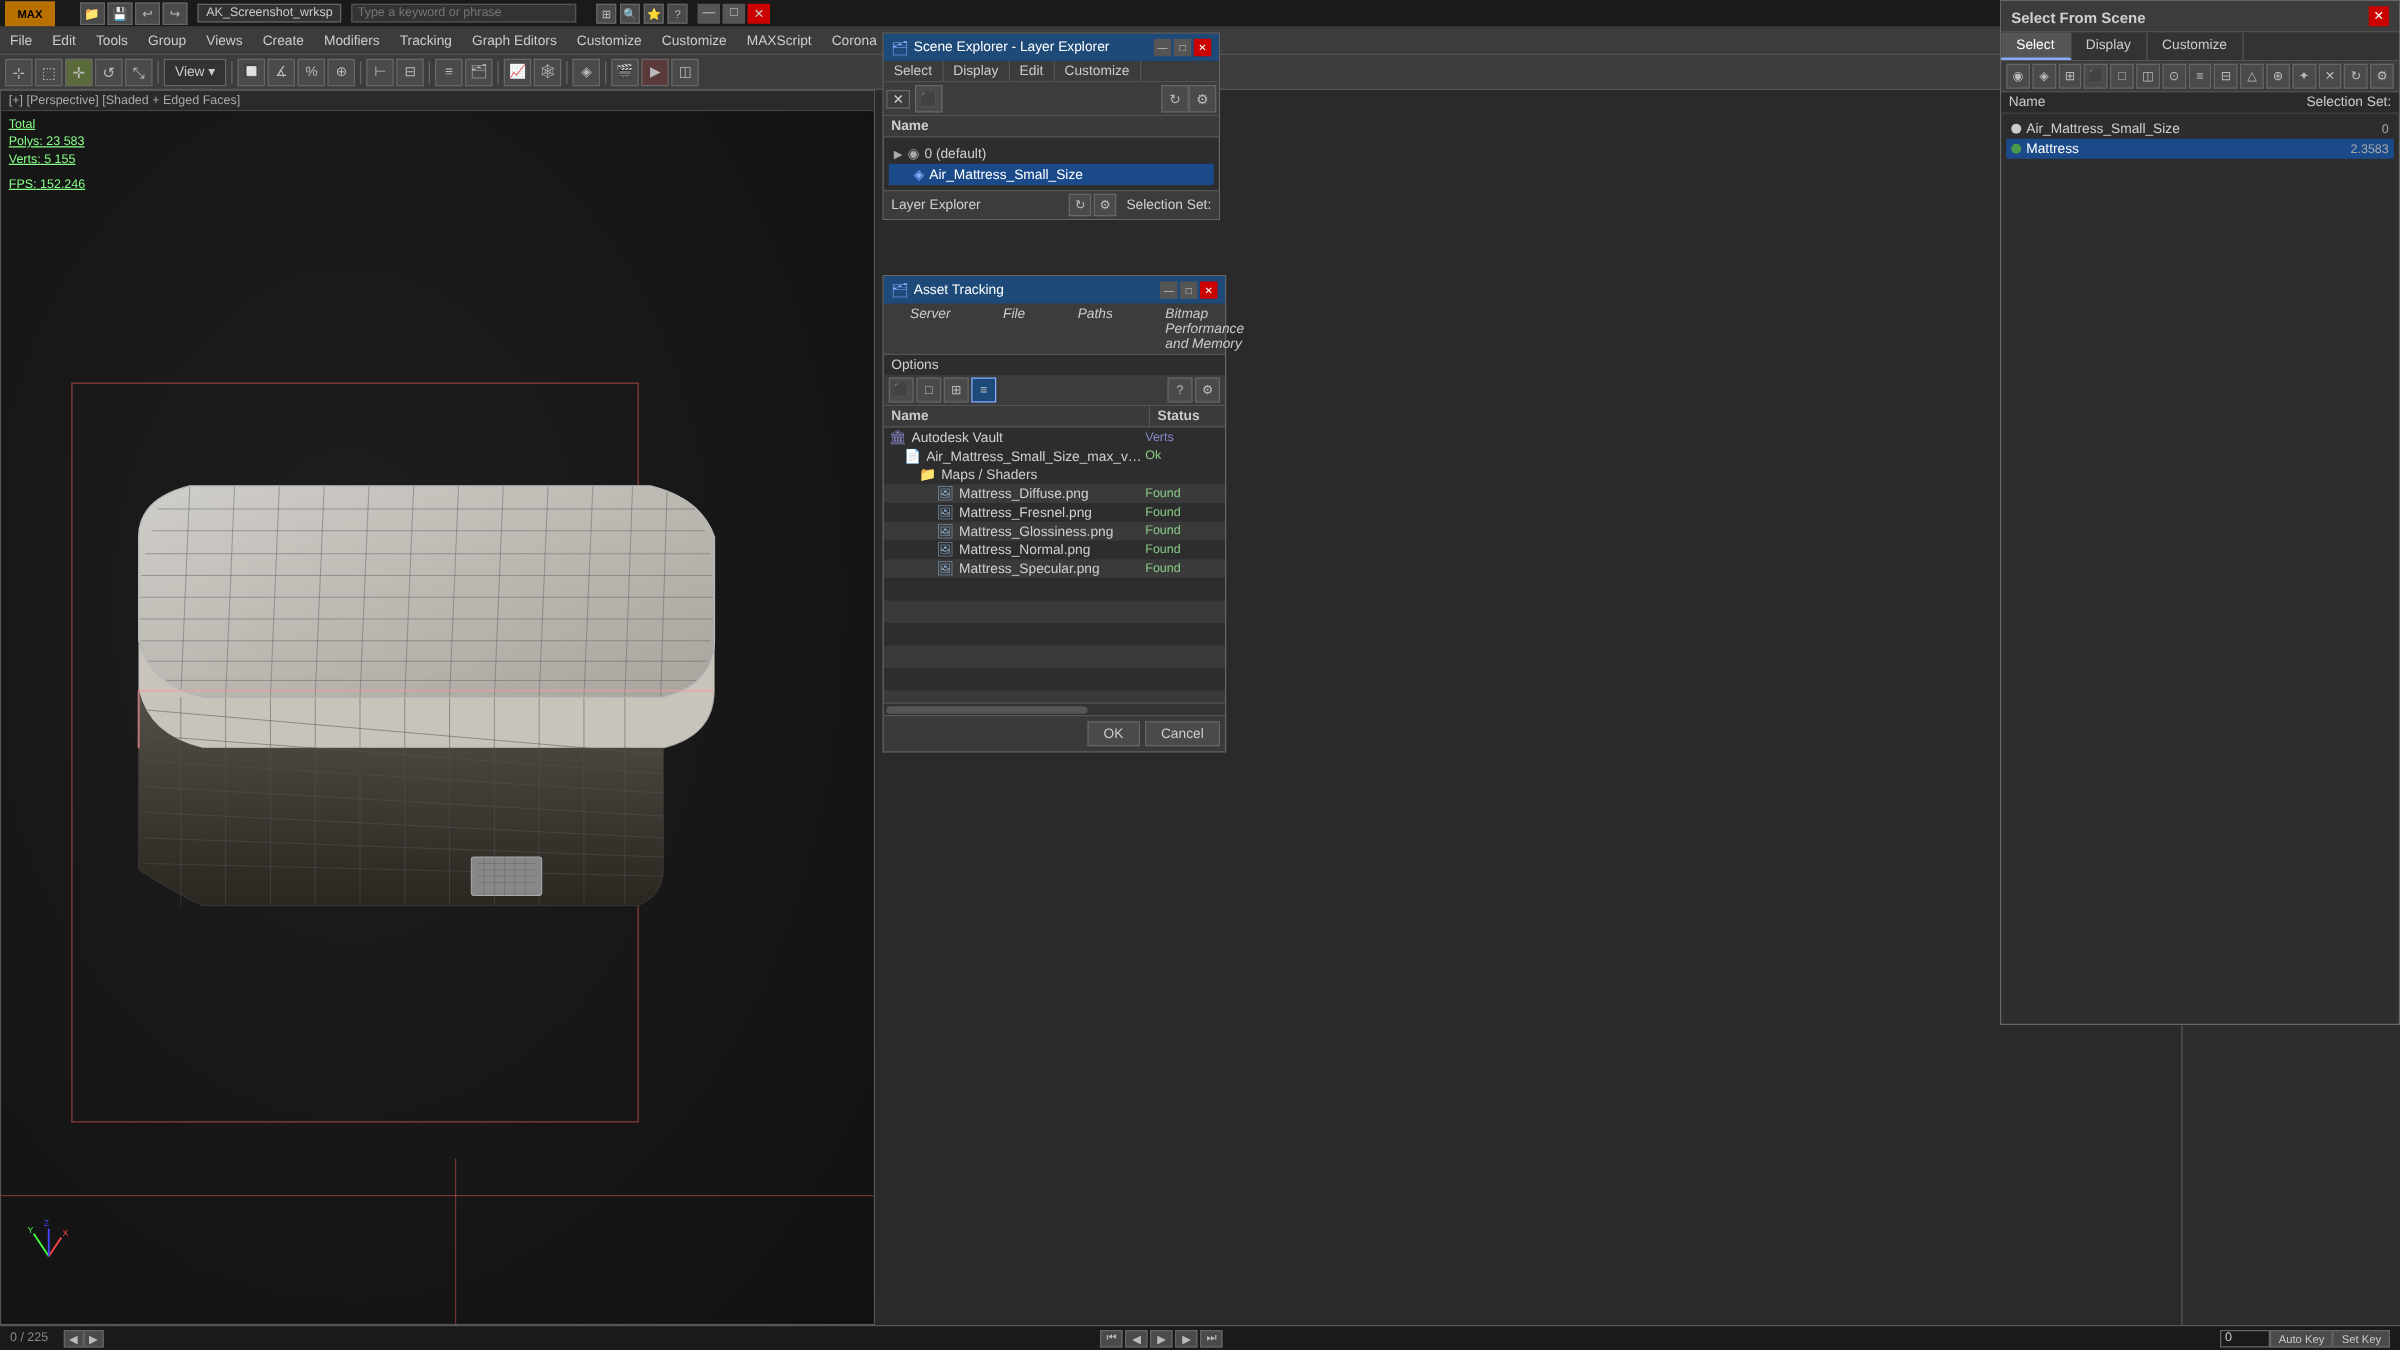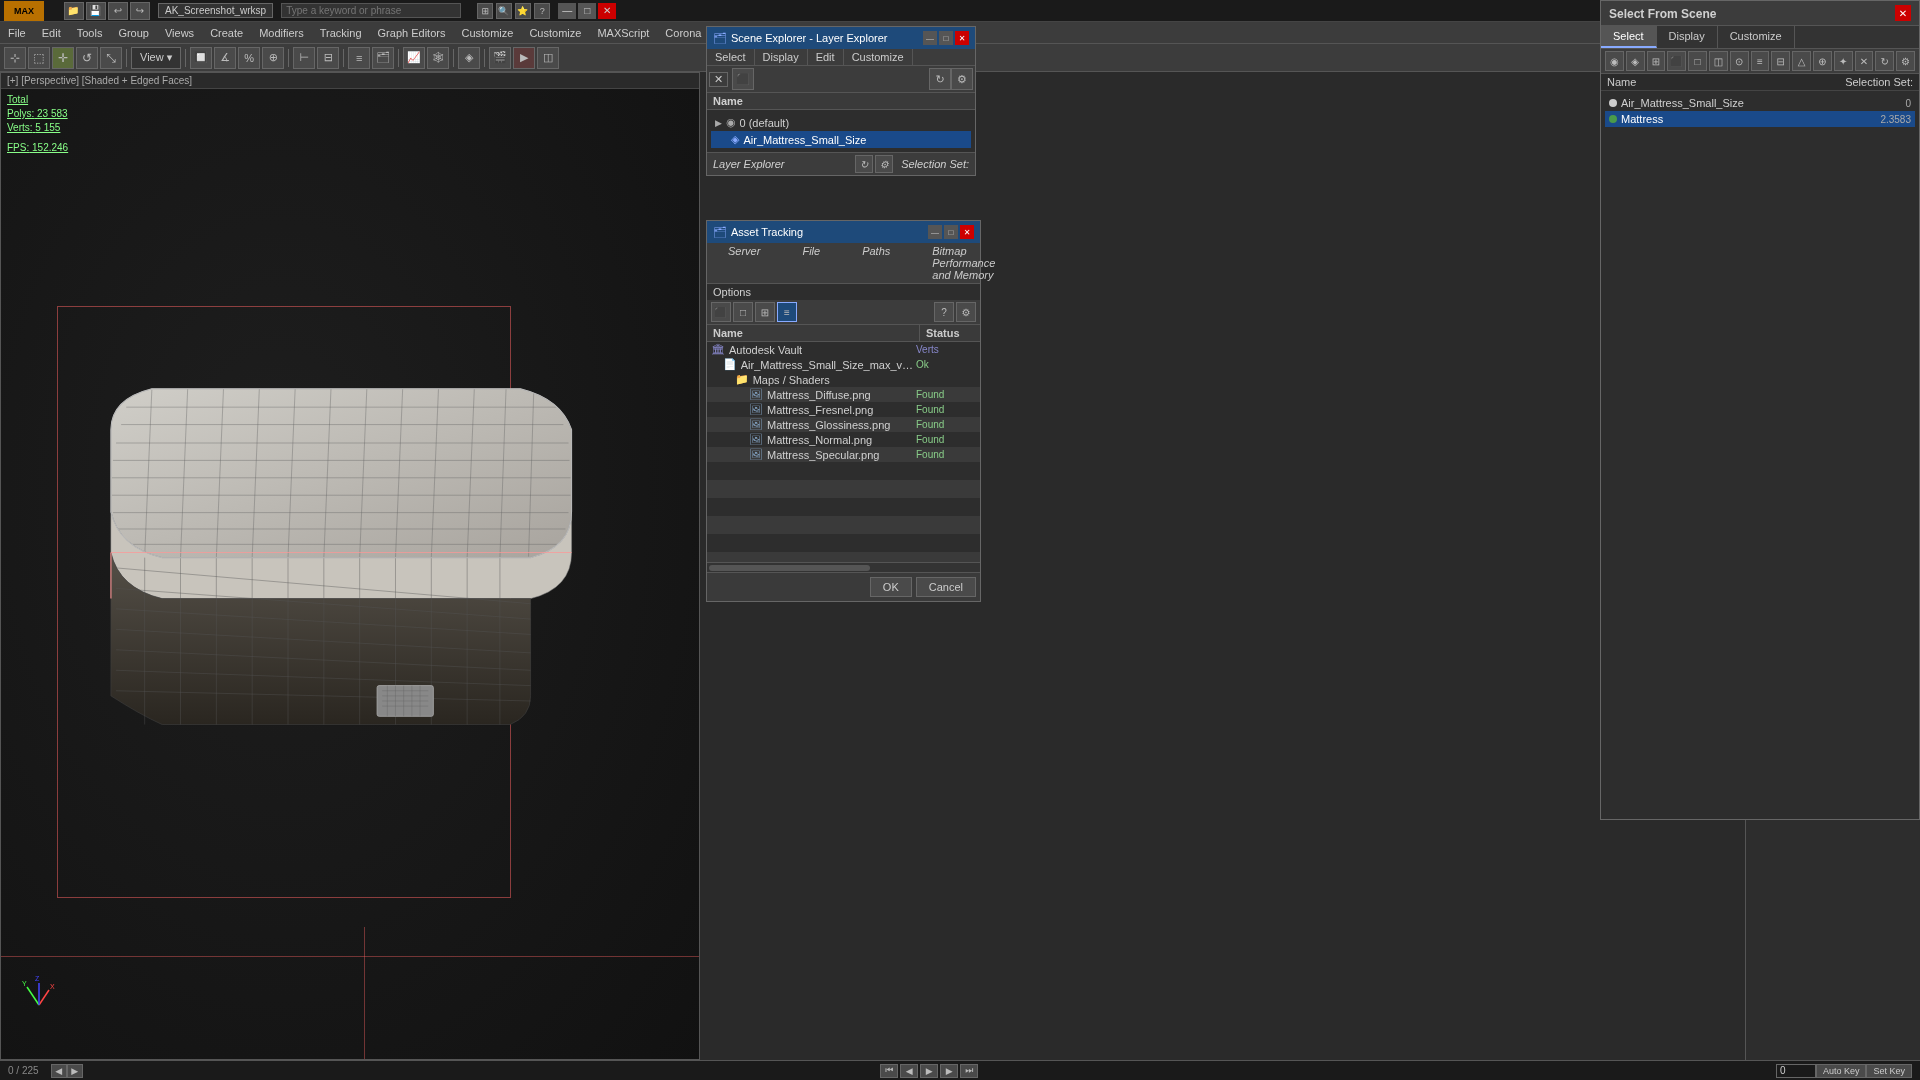--- a/index.html
+++ b/index.html
@@ -31,21 +31,21 @@
     #scene-explorer-title .close-btn { margin-left: auto; background: #c00; border: none; color: #fff; width: 14px; height: 14px; cursor: pointer; font-size: 10px; display: flex; align-items: center; justify-content: center; }
     #scene-explorer-tabs { background: #3c3c3c; display: flex; border-bottom: 1px solid #555; }
     .se-tab { padding: 2px 8px; font-size: 11px; cursor: pointer; color: #ccc; border-right: 1px solid #555; }
     #se-toolbar { background: #3c3c3c; display: flex; align-items: center; padding: 2px; border-bottom: 1px solid #555; }
     #se-close-btn { background: none; border: none; color: #ccc; cursor: pointer; margin-right: 4px; font-size: 12px; }
     #se-tree { padding: 4px; }
     .se-item { display: flex; align-items: center; padding: 2px 4px; cursor: pointer; font-size: 11px; }
     .se-item.selected { background: #1a4a8a; color: #fff; }
     .se-item .arrow { margin-right: 4px; color: #aaa; font-size: 9px; }
     .se-item.indent { padding-left: 20px; }
-    #se-footer { background: #3c3c3c; display: flex; align-items: center; padding: 2px 6px; border-top: 1px solid #555; font-size: 11px; font-style: italic; }
+    #se-footer { background: #3c3c3c; display: flex; align-items: center; padding: 2px 6px; border-top: 1px solid #555; font-size: 11px; }
 
     
     #select-from-scene { position: absolute; top: 0; right: 0; width: 320px; height: 820px; background: #2d2d2d; border: 1px solid #666; z-index: 60; }
     #sfs-title { background: #3c3c3c; padding: 4px 8px; font-size: 12px; font-weight: bold; border-bottom: 1px solid #555; display: flex; align-items: flex-end; }
     #sfs-tabs { display: flex; background: #333; border-bottom: 1px solid #555; }
     .sfs-tab { padding: 4px 12px; cursor: pointer; color: #ccc; font-size: 11px; border-right: 1px solid #555; }
     .sfs-tab.active { background: #555; color: #fff; border-bottom: 2px solid #88aaff; }
     #sfs-toolbar { background: #3c3c3c; display: flex; align-items: center; padding: 2px 4px; gap: 2px; border-bottom: 1px solid #555; }
     .sfs-btn { background: #4a4a4a; border: 1px solid #666; width: 20px; height: 20px; cursor: pointer; display: flex; align-items: center; justify-content: center; color: #bbb; font-size: 10px; }
     #sfs-name-bar { background: #2a2a2a; padding: 2px 6px; display: flex; align-items: center; font-size: 11px; color: #ccc; border-bottom: 1px solid #444; }

